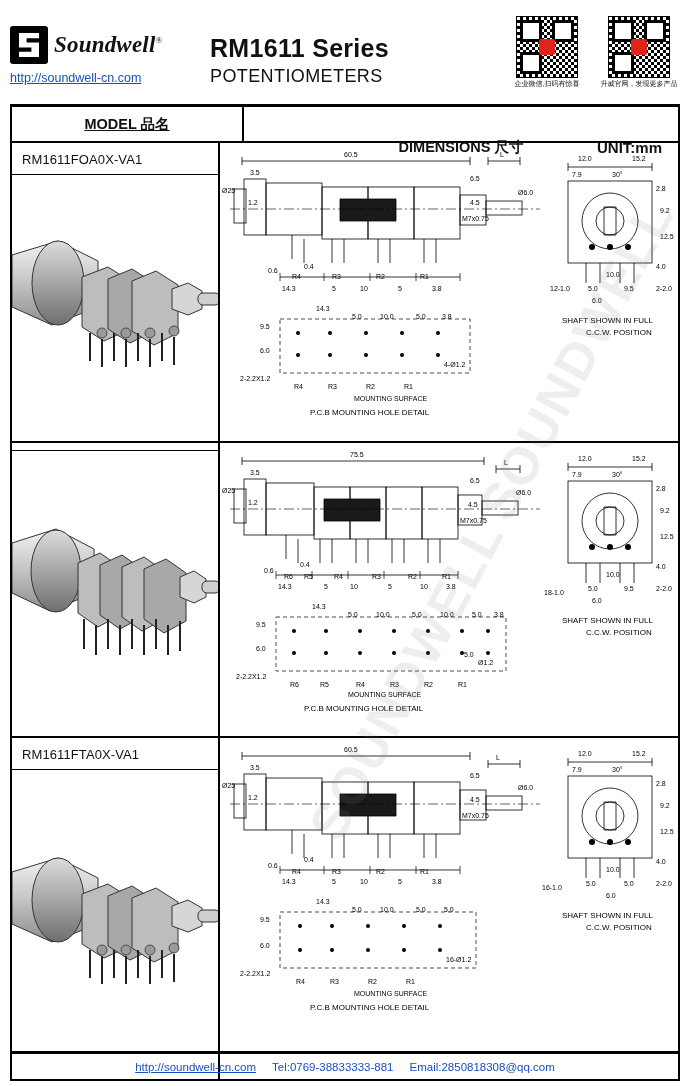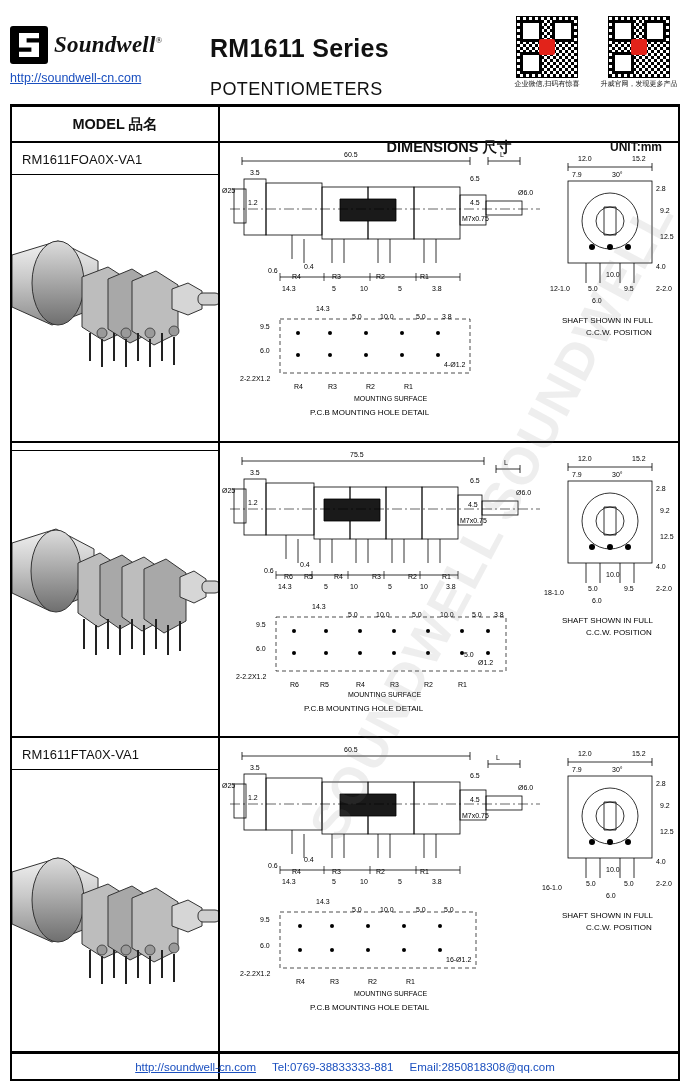--- a/index.html
+++ b/index.html
@@ -64,21 +64,21 @@
     padding-top:26px;
   }
   .title-main{
     font-size:25px;
     font-weight:bold;
     letter-spacing:.3px;
   }
   .title-sub{
     font-size:18px;
     letter-spacing:.4px;
-    margin-top:16px;
+    margin-top:3px;
   }
   .qr-block{
     width:190px;
     display:flex;
     gap:10px;
     justify-content:flex-end;
     padding-top:8px;
     box-sizing:border-box;
   }
   .qr-item{width:82px;text-align:center;}
@@ -126,25 +126,25 @@
     display:flex;
     border-bottom:2px solid #000;
     height:34px;
     align-items:stretch;
   }
   .th{
     display:flex;align-items:center;justify-content:center;
     font-size:14.5px;font-weight:bold;
     box-sizing:border-box;
   }
-  .th-model{width:208px;border-right:2px solid #000;}
+  .th-model{width:232px;border-right:2px solid #000;text-decoration:underline;}
   .th-dim{flex:1;position:relative;margin-top:40px;}
   .th-unit{
     position:absolute;right:16px;top:50%;transform:translateY(-50%);
-    font-size:12px;font-weight:bold;
+    font-size:15px;font-weight:bold;
   }
 
   .prow{
     display:flex;
     border-bottom:2px solid #000;
     box-sizing:border-box;
   }
   .prow:last-child{border-bottom:none;}
   .cell-model{
     width:208px;

